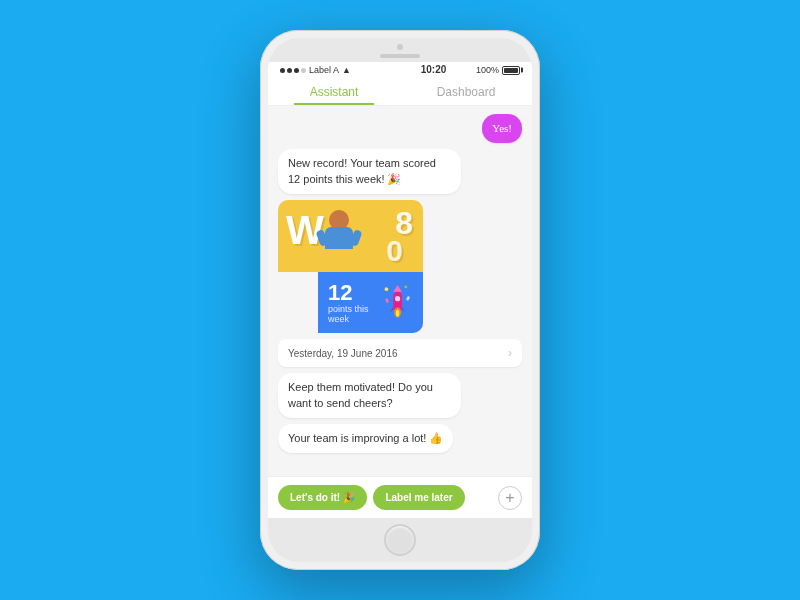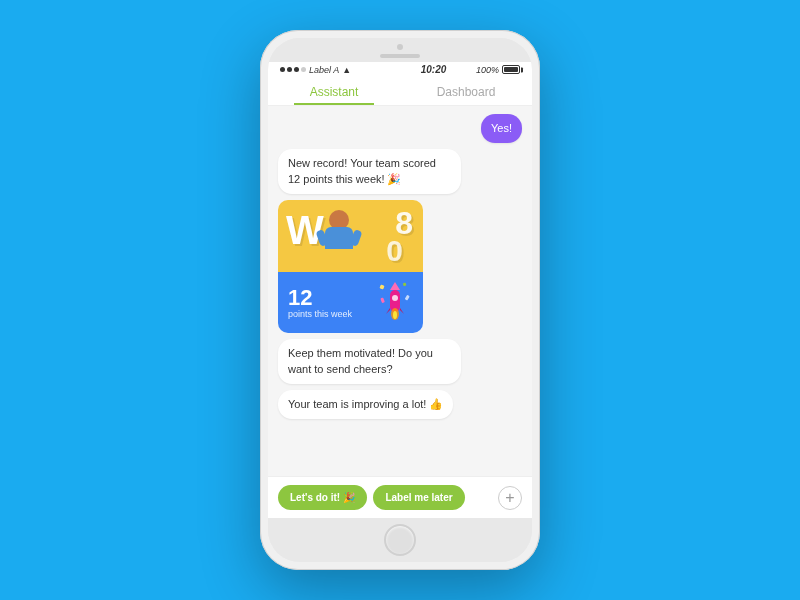--- a/index.html
+++ b/index.html
@@ -56,26 +56,25 @@
       height: 6px;
       background: #ccc;
       border-radius: 50%;
       margin-bottom: 4px;
     }
 
     
     .status-bar {
       background: #fff;
       display: flex;
-      align-items: center;
+      align-items: flex-end;
       justify-content: space-between;
       padding: 2px 12px;
       font-size: 9px;
       color: #333;
-      font-style: italic;
     }
 
     .status-left {
       display: flex;
       align-items: center;
       gap: 3px;
     }
 
     .status-dots {
       display: flex; gap: 2px;
@@ -178,22 +177,23 @@
       font-size: 11px;
       line-height: 1.4;
       color: #333;
       background: #fff;
       align-self: flex-start;
       box-shadow: 0 1px 2px rgba(0,0,0,0.08);
     }
 
     .msg-bubble.right {
       align-self: flex-end;
-      background: #8b5cf6;
+      background: #d946ef;
       color: #fff;
+      font-family: Liberation Serif, serif;
     }
 
     
     .illustration-card {
       align-self: flex-start;
       width: 145px;
       border-radius: 10px;
       overflow: hidden;
     }
 
@@ -269,20 +269,21 @@
       right: -2px;
       transform: rotate(20deg);
     }
 
     .illustration-bottom {
       background: #3b82f6;
       padding: 8px 10px;
       display: flex;
       align-items: center;
       justify-content: space-between;
+      margin-left: 40px;
     }
 
     .points-info {
       color: #fff;
     }
 
     .points-number {
       font-size: 22px;
       font-weight: 700;
       line-height: 1;
@@ -457,20 +458,24 @@
             <rect x="25" y="3" width="3" height="3" rx="1" fill="#8dc63f" transform="rotate(-15 26 4)"></rect>
             <rect x="28" y="15" width="3" height="5" rx="1" fill="#fff" opacity="0.7" transform="rotate(30 29 17)"></rect>
             <rect x="3" y="18" width="3" height="5" rx="1" fill="#ff6bb5" transform="rotate(-20 4 20)"></rect>
 
             <ellipse cx="17" cy="34" rx="4" ry="6" fill="#ff9800" opacity="0.8"></ellipse>
             <ellipse cx="17" cy="35" rx="2" ry="4" fill="#ffeb3b" opacity="0.9"></ellipse>
           </svg>
         </div>
       </div>
 
+      <div class="date-row">
+        <span>Yesterday, 19 June 2016</span>
+        <span class="chevron">›</span>
+      </div>
 
       <div class="msg-bubble">
         <span>Keep them motivated! Do you want to send cheers?</span>
       </div>
 
       <div class="msg-bubble">
         <span>Your team is improving a lot! 👍</span>
       </div>
 
     </div>

